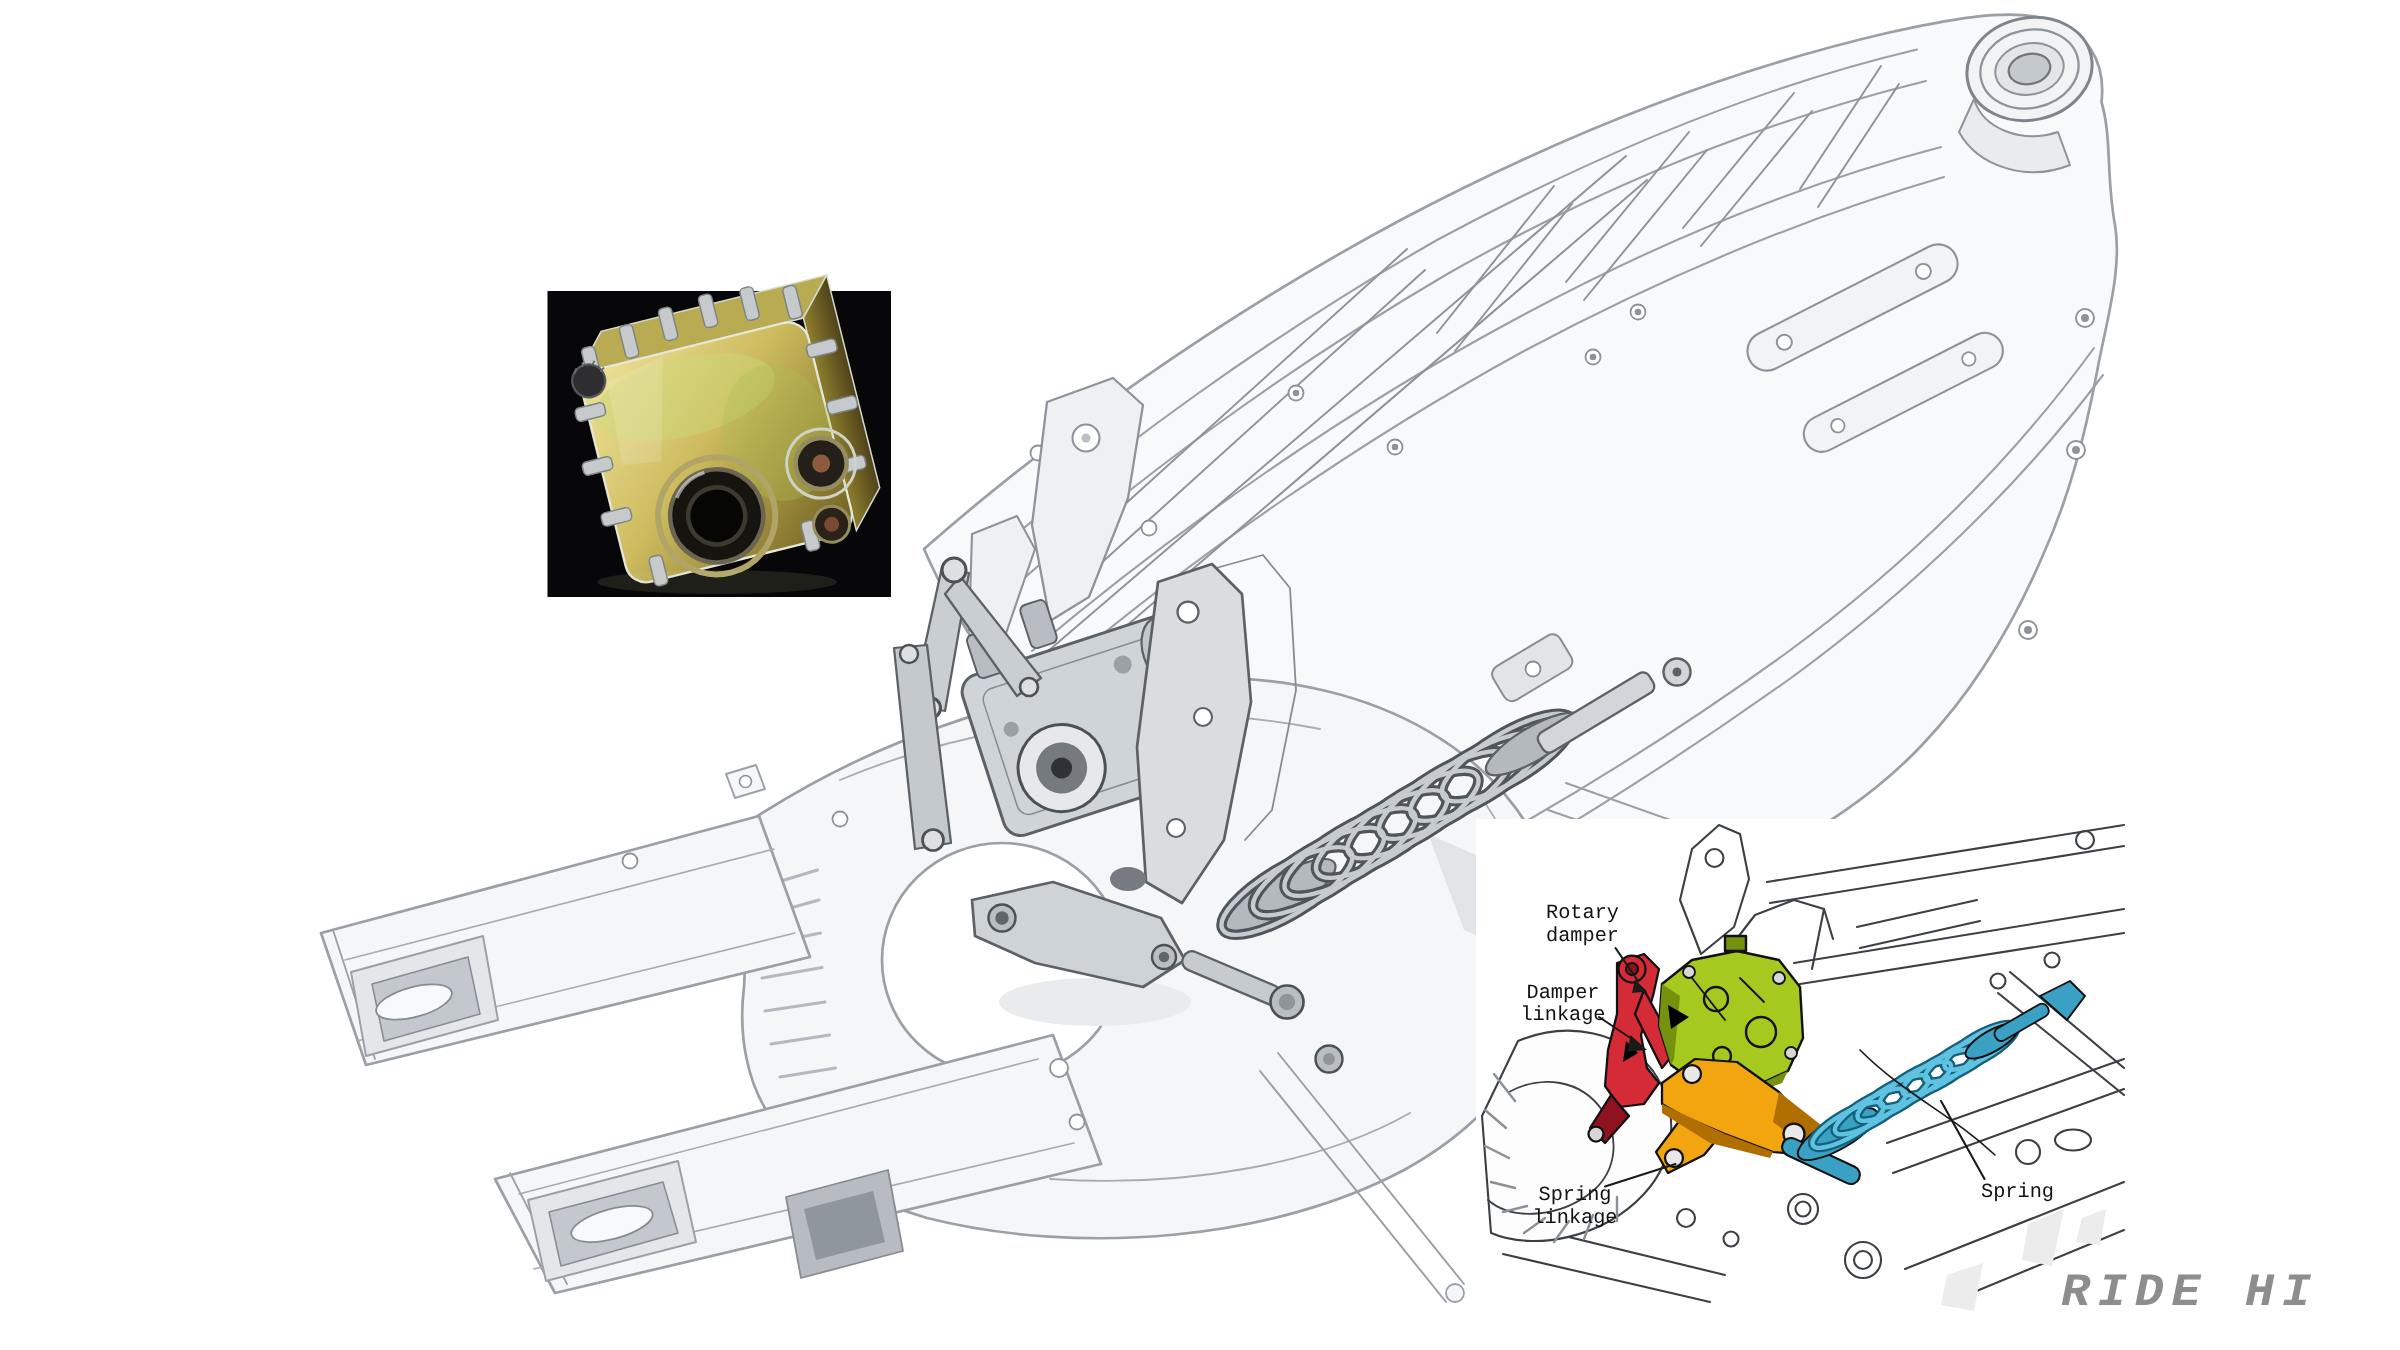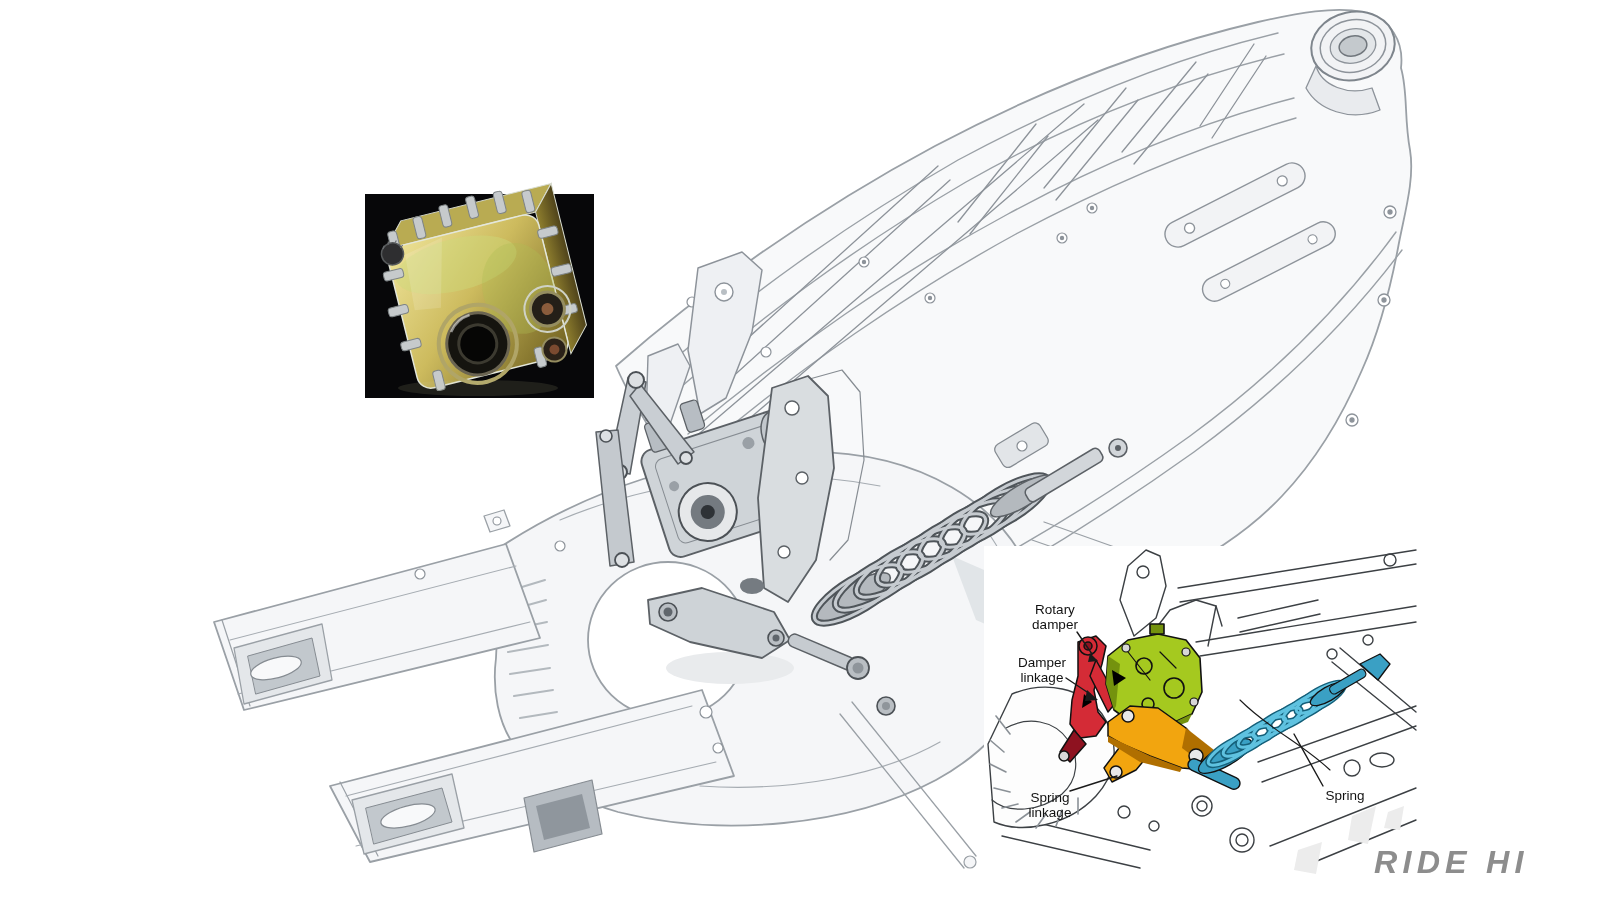--- a/index.html
+++ b/index.html
@@ -1,17 +1,17 @@
 <!DOCTYPE html>
 <html><head>
 <meta charset="utf-8">
 <style>
   html,body{margin:0;padding:0;background:#ffffff;}
   #stage{position:relative;width:1600px;height:900px;overflow:hidden;background:#ffffff;
-         font-family:Liberation Sans, sans-serif;}
+         font-family:Liberation Mono, monospace;}
   #art{position:absolute;left:0;top:0;}
   .diagram-label{position:absolute;color:#121212;font-size:13.5px;line-height:15px;
                  text-align:center;white-space:nowrap;}
   .diagram-label span{display:block;}
   #logo{position:absolute;left:1374px;top:845px;width:226px;
         font-size:31px;font-weight:bold;font-style:italic;letter-spacing:5px;
         transform:scaleX(1.04);transform-origin:left center;}
 </style>
 </head>
 <body>

